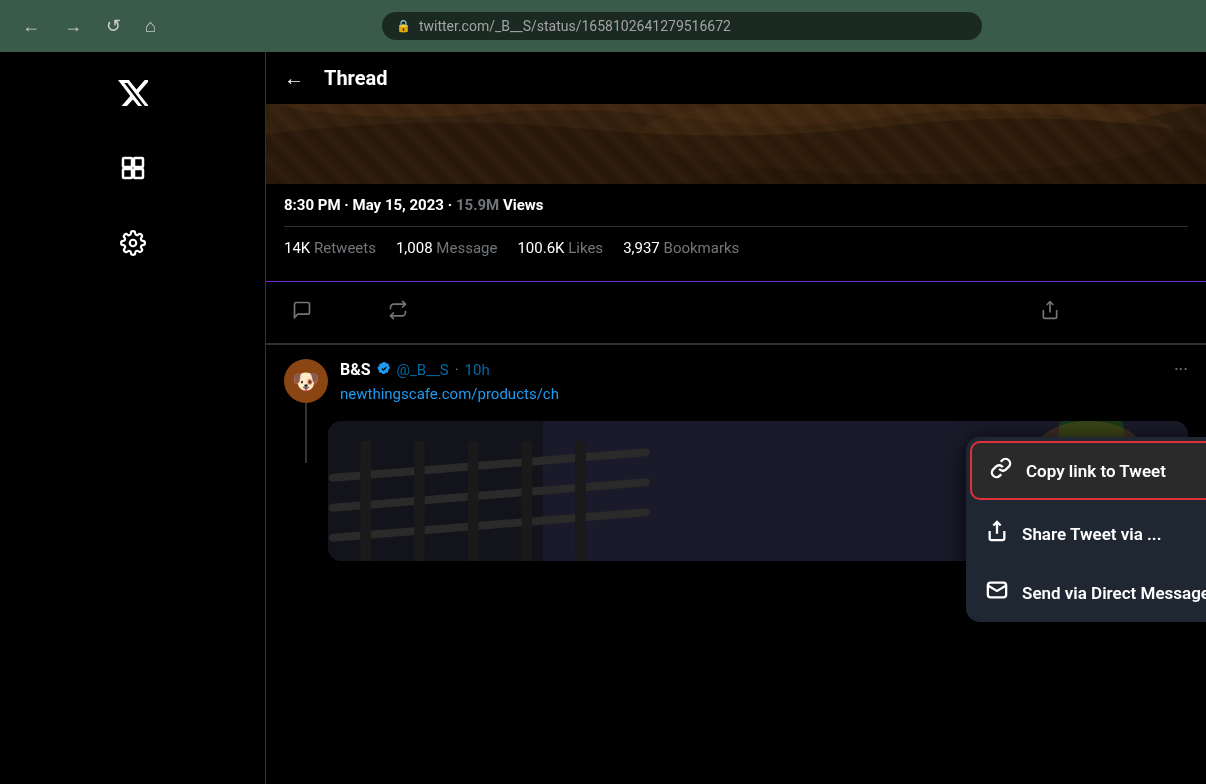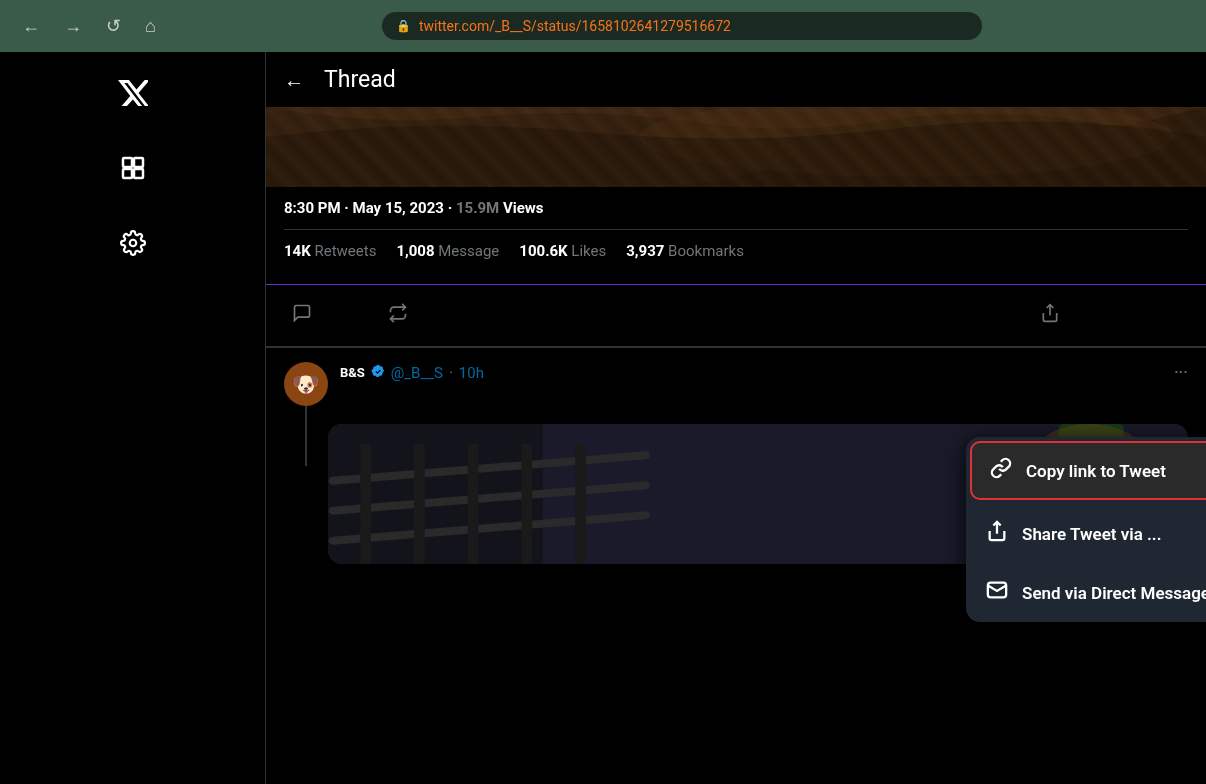--- a/index.html
+++ b/index.html
@@ -37,21 +37,21 @@
       align-items: center;
       gap: 8px;
       max-width: 600px;
       margin: 0 auto;
     }
     .lock-icon {
       color: #aaa;
       font-size: 12px;
     }
     .address-text {
-      color: #f97316;
+      color: #a3a3a3;
       font-size: 14px;
     }
 
     
     .main-layout {
       display: flex;
       height: calc(784px - 52px);
       background: #000;
     }
 
@@ -94,22 +94,22 @@
       padding: 14px 18px;
       background: #000;
     }
     .back-arrow {
       color: #fff;
       font-size: 20px;
       cursor: pointer;
     }
     .thread-title {
       color: #fff;
-      font-size: 23px;
-      font-weight: 400;
+      font-size: 20px;
+      font-weight: 700;
       text-align: right;
     }
 
     
     .tweet-image-area {
       width: 100%;
       height: 80px;
       background: linear-gradient(180deg, #3a2a1a 0%, #1a1008 50%, #2a1a0a 100%);
       position: relative;
       overflow: hidden;
@@ -145,21 +145,21 @@
       gap: 20px;
       padding: 12px 0;
       border-top: 1px solid #2f3336;
     }
     .stat-item {
       color: #71767b;
       font-size: 15px;
     }
     .stat-item strong {
       color: #fff;
-      font-weight: 700;
+      font-weight: 400;
     }
 
     
     .tweet-actions {
       display: flex;
       align-items: center;
       padding: 10px 18px;
       gap: 60px;
       border-bottom: 1px solid #2f3336;
       position: relative;
@@ -195,21 +195,21 @@
     }
     .tweet-author-line {
       display: flex;
       align-items: center;
       gap: 6px;
       margin-bottom: 4px;
     }
     .author-name {
       color: #fff;
       font-weight: 700;
-      font-size: 13px;
+      font-size: 16px;
       text-align: center;
     }
     .verified-badge {
       color: #1d9bf0;
       font-size: 14px;
     }
     .author-handle {
       color: #0369a1;
       font-size: 15px;
     }
@@ -400,20 +400,23 @@
           <span class="verified-badge">
             <svg width="14" height="14" viewBox="0 0 24 24" fill="#1d9bf0" xmlns="http://www.w3.org/2000/svg">
               <path d="M22.25 12c0-1.43-.88-2.67-2.19-3.34.46-1.39.2-2.9-.81-3.91-1.01-1-2.52-1.26-3.91-.8-.66-1.31-2.01-2.2-3.34-2.2-1.43 0-2.67.88-3.34 2.19-1.39-.46-2.9-.2-3.91.81-1 1.01-1.26 2.52-.8 3.91C1.89 9.33 1 10.67 1 12c0 1.43.88 2.67 2.19 3.34-.46 1.39-.2 2.9.81 3.91 1.01 1 2.52 1.26 3.91.8.66 1.31 2.01 2.2 3.34 2.2 1.43 0 2.67-.88 3.34-2.19 1.39.46 2.9.2 3.91-.81 1-1.01 1.26-2.52.8-3.91 1.31-.67 2.2-2.01 2.2-3.34zm-11.28 4.98L7.5 13.48l1.42-1.41 2.05 2.05 4.57-4.57 1.42 1.41-6.04 6.02z"></path>
             </svg>
           </span>
           <span class="author-handle">@_B__S</span>
           <span class="tweet-dot">·</span>
           <span class="author-handle">10h</span>
           <span class="more-btn">···</span>
         </div>
+        <div>
+          <span class="tweet-link">newthingscafe.com/products/ch</span>
+        </div>
       </div>
     </div>
 
     <div class="reply-image" style="margin: 4px 18px 0 62px;">
       <svg width="100%" height="140" viewBox="0 0 800 140" xmlns="http://www.w3.org/2000/svg" preserveAspectRatio="none">
         <rect width="800" height="140" fill="#1a1a2a"></rect>
         <rect x="0" y="0" width="200" height="140" fill="#111118" opacity="0.8"></rect>
 
         <rect x="0" y="40" width="300" height="8" rx="4" fill="#2a2a2a" transform="rotate(-5, 150, 44)"></rect>
         <rect x="0" y="70" width="300" height="8" rx="4" fill="#2a2a2a" transform="rotate(-5, 150, 74)"></rect>

